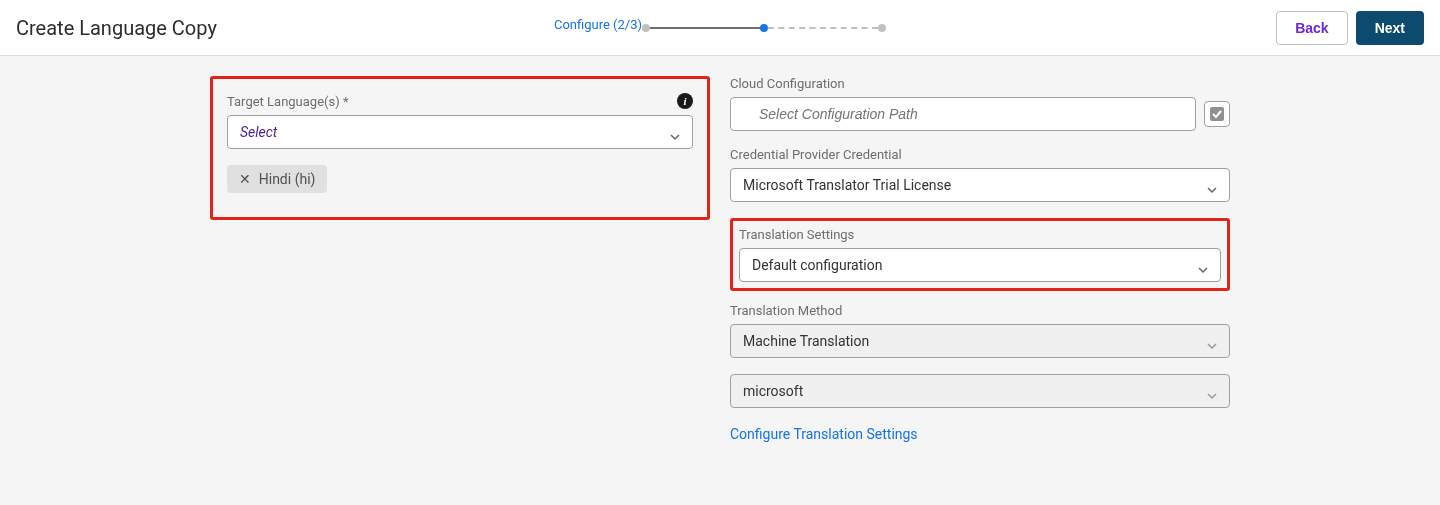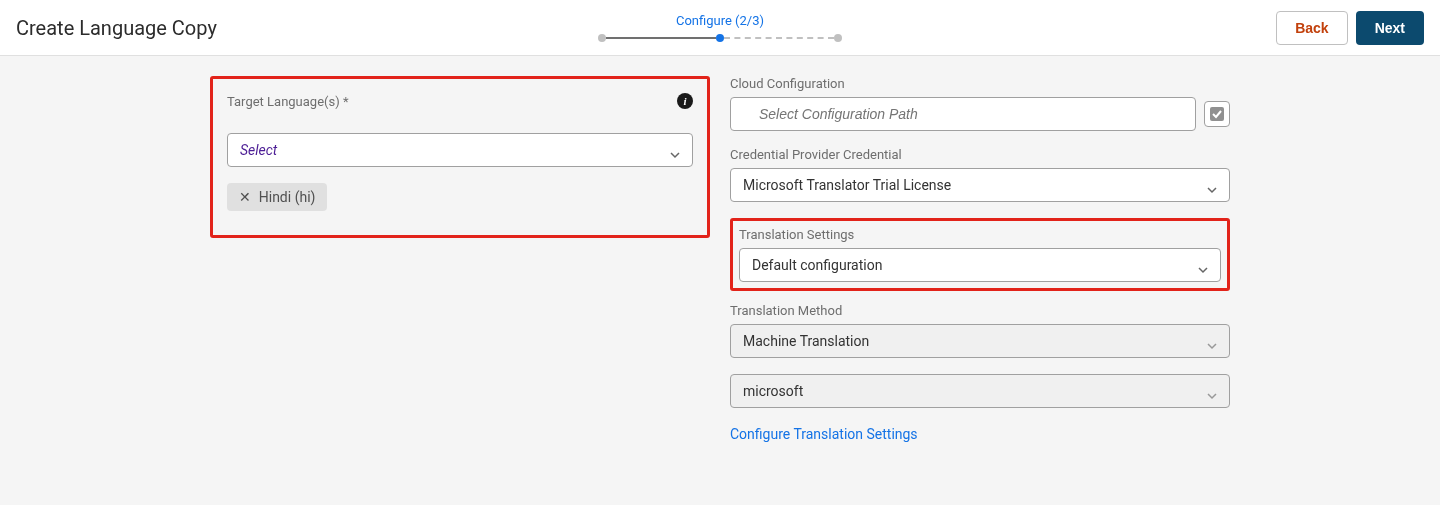--- a/index.html
+++ b/index.html
@@ -1,36 +1,36 @@
 <!DOCTYPE html>
 <html><head>
 <meta charset="utf-8">
 <style>
   * { box-sizing: border-box; margin: 0; padding: 0; }
   body { font-family: -apple-system, BlinkMacSystemFont, "Segoe UI", Roboto, Arial, sans-serif; background: #f5f5f5; color: #333; width: 1440px; }
   .header { display: flex; align-items: center; justify-content: space-between; padding: 10px 16px; background: #fff; border-bottom: 1px solid #e0e0e0; height: 56px; }
   .header-title { font-size: 20px; font-weight: 400; color: #2c2c2c; }
-  .stepper-wrap { position: absolute; left: 50%; transform: translateX(-50%); display: flex; flex-direction: column; align-items: center; }
+  .stepper-wrap { position: absolute; left: 50%; transform: translateX(-50%); display: flex; align-items: center; }
   .stepper-label { font-size: 13px; color: #1473e6; margin-bottom: 6px; }
   .stepper-bar { display: flex; align-items: center; }
   .step-dot { width: 8px; height: 8px; border-radius: 50%; background: #c0c0c0; }
   .step-dot.on { background: #1473e6; }
   .step-line { width: 110px; height: 2px; background: #707070; }
   .step-line.dashed { border-top: 2px dashed #c0c0c0; background: none; height: 0; }
   .header-actions { display: flex; gap: 8px; }
   .btn { display: inline-flex; align-items: center; justify-content: center; padding: 0 18px; height: 34px; border-radius: 4px; font-size: 14px; font-weight: 600; cursor: pointer; border: 1px solid transparent; }
-  .btn-secondary { background: #fff; color: #c2410c; border: 1px solid #c0c0c0; }
+  .btn-secondary { background: #fff; color: #6d28d9; border: 1px solid #c0c0c0; }
   .btn-primary { background: #0c4a6e; color: #fff; }
   .main { display: flex; justify-content: center; gap: 20px; padding: 20px 0 40px; }
   .col { width: 500px; }
   .highlight-red { border: 3px solid #e2231a; border-radius: 3px; }
   .pad-red-l { padding: 14px 14px 24px 14px; }
   .pad-red-r { padding: 6px 6px 6px 6px; }
   .field-block { margin-bottom: 16px; }
-  .field-label-row { display: flex; align-items: center; justify-content: space-between; margin-bottom: 24px; }
+  .field-label-row { display: flex; align-items: center; justify-content: space-between; margin-bottom: 6px; }
   .field-label { font-size: 13px; color: #6e6e6e; }
   .info-icon { width: 16px; height: 16px; border-radius: 50%; background: #1a1a1a; color: #fff; font-size: 11px; display: inline-flex; align-items: center; justify-content: center; font-weight: 700; font-style: italic; font-family: Georgia, serif;}
   .select-box { display: flex; align-items: center; justify-content: space-between; border: 1px solid #a0a0a0; border-radius: 4px; height: 34px; padding: 0 12px; background: #fff; cursor: pointer; }
   .select-box.disabled { background: #f0f0f0; color: #888; cursor: default; }
   .select-placeholder { font-style: italic; color: #4c1d95; font-size: 14px; }
   .select-value { font-size: 14px; color: #333; }
   .chevron { width: 10px; height: 10px; display: inline-block; }
   .chevron svg { width: 10px; height: 10px; }
   .chip { display: inline-flex; align-items: center; gap: 8px; background: #e0e0e0; border-radius: 4px; padding: 6px 12px; margin-top: 16px; font-size: 14px; color: #505050; }
   .chip-x { font-size: 14px; cursor: pointer; color: #505050; line-height:1; }

